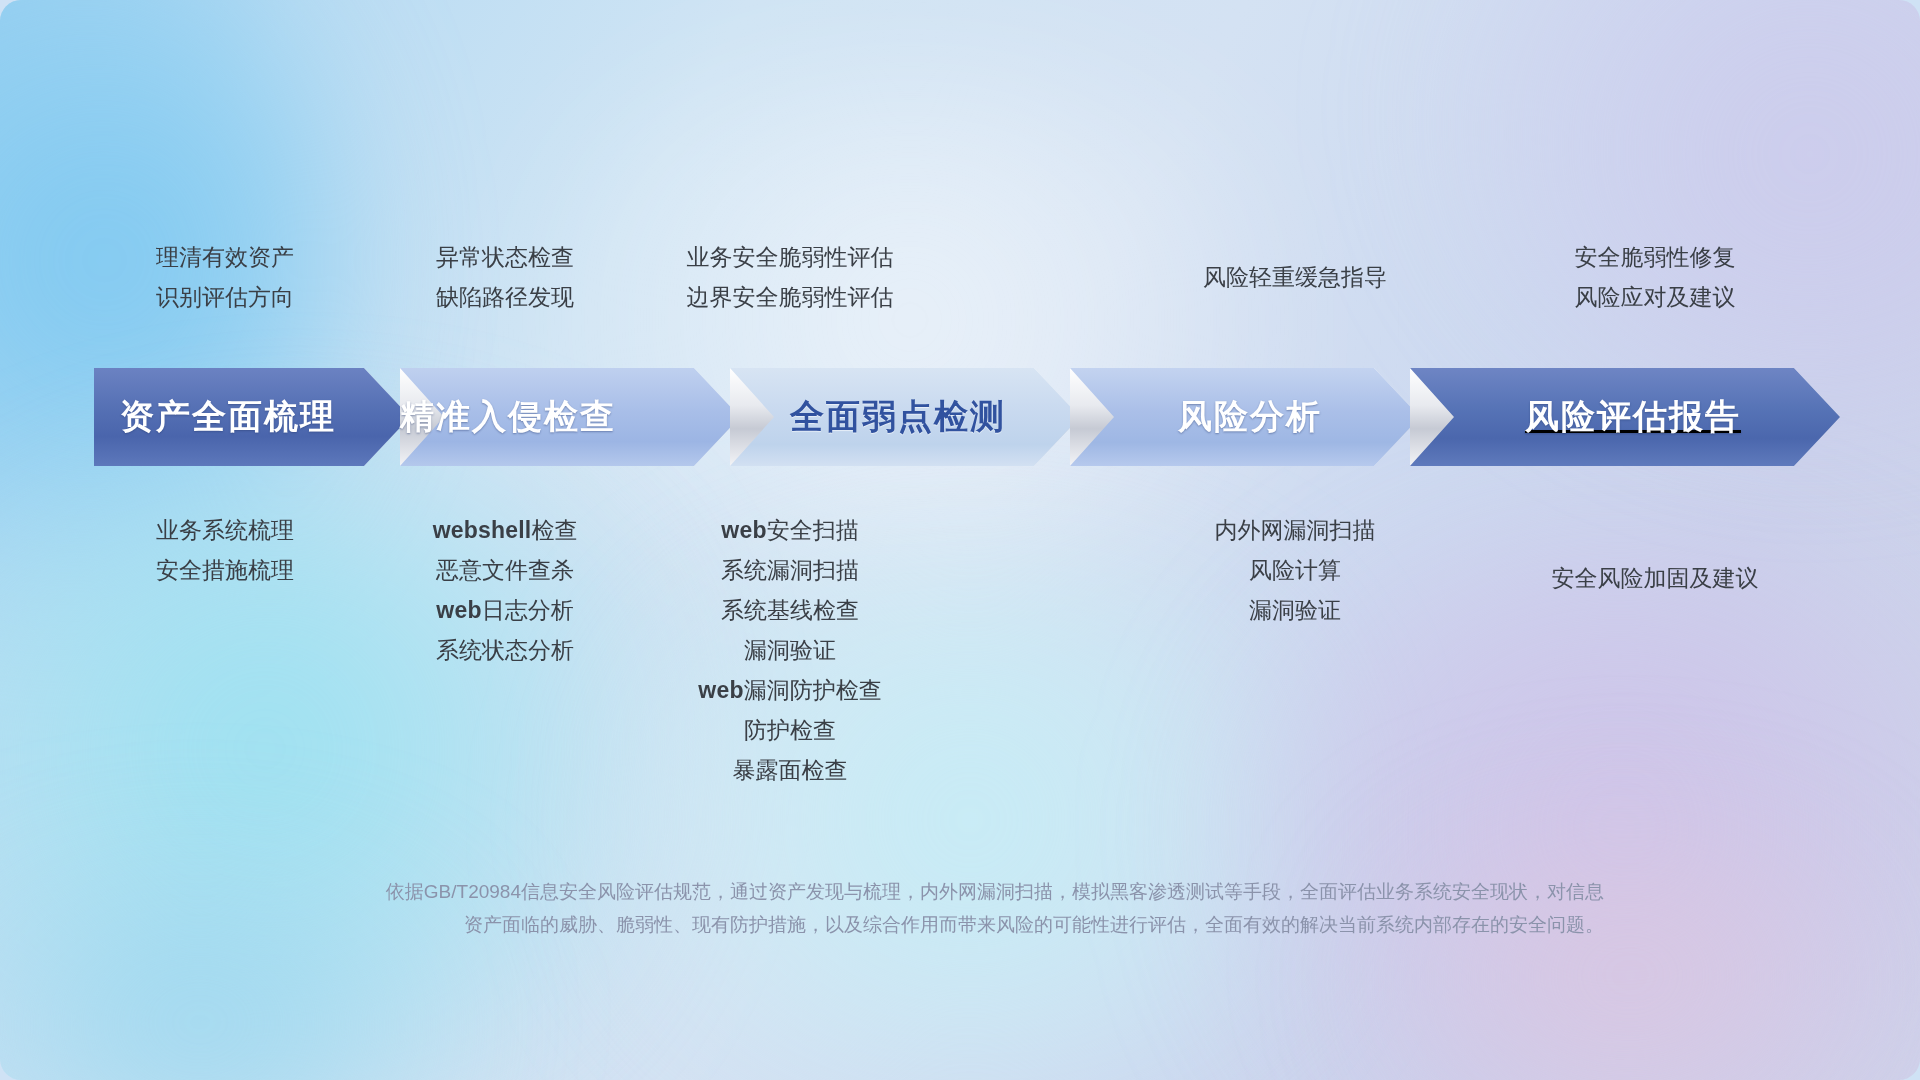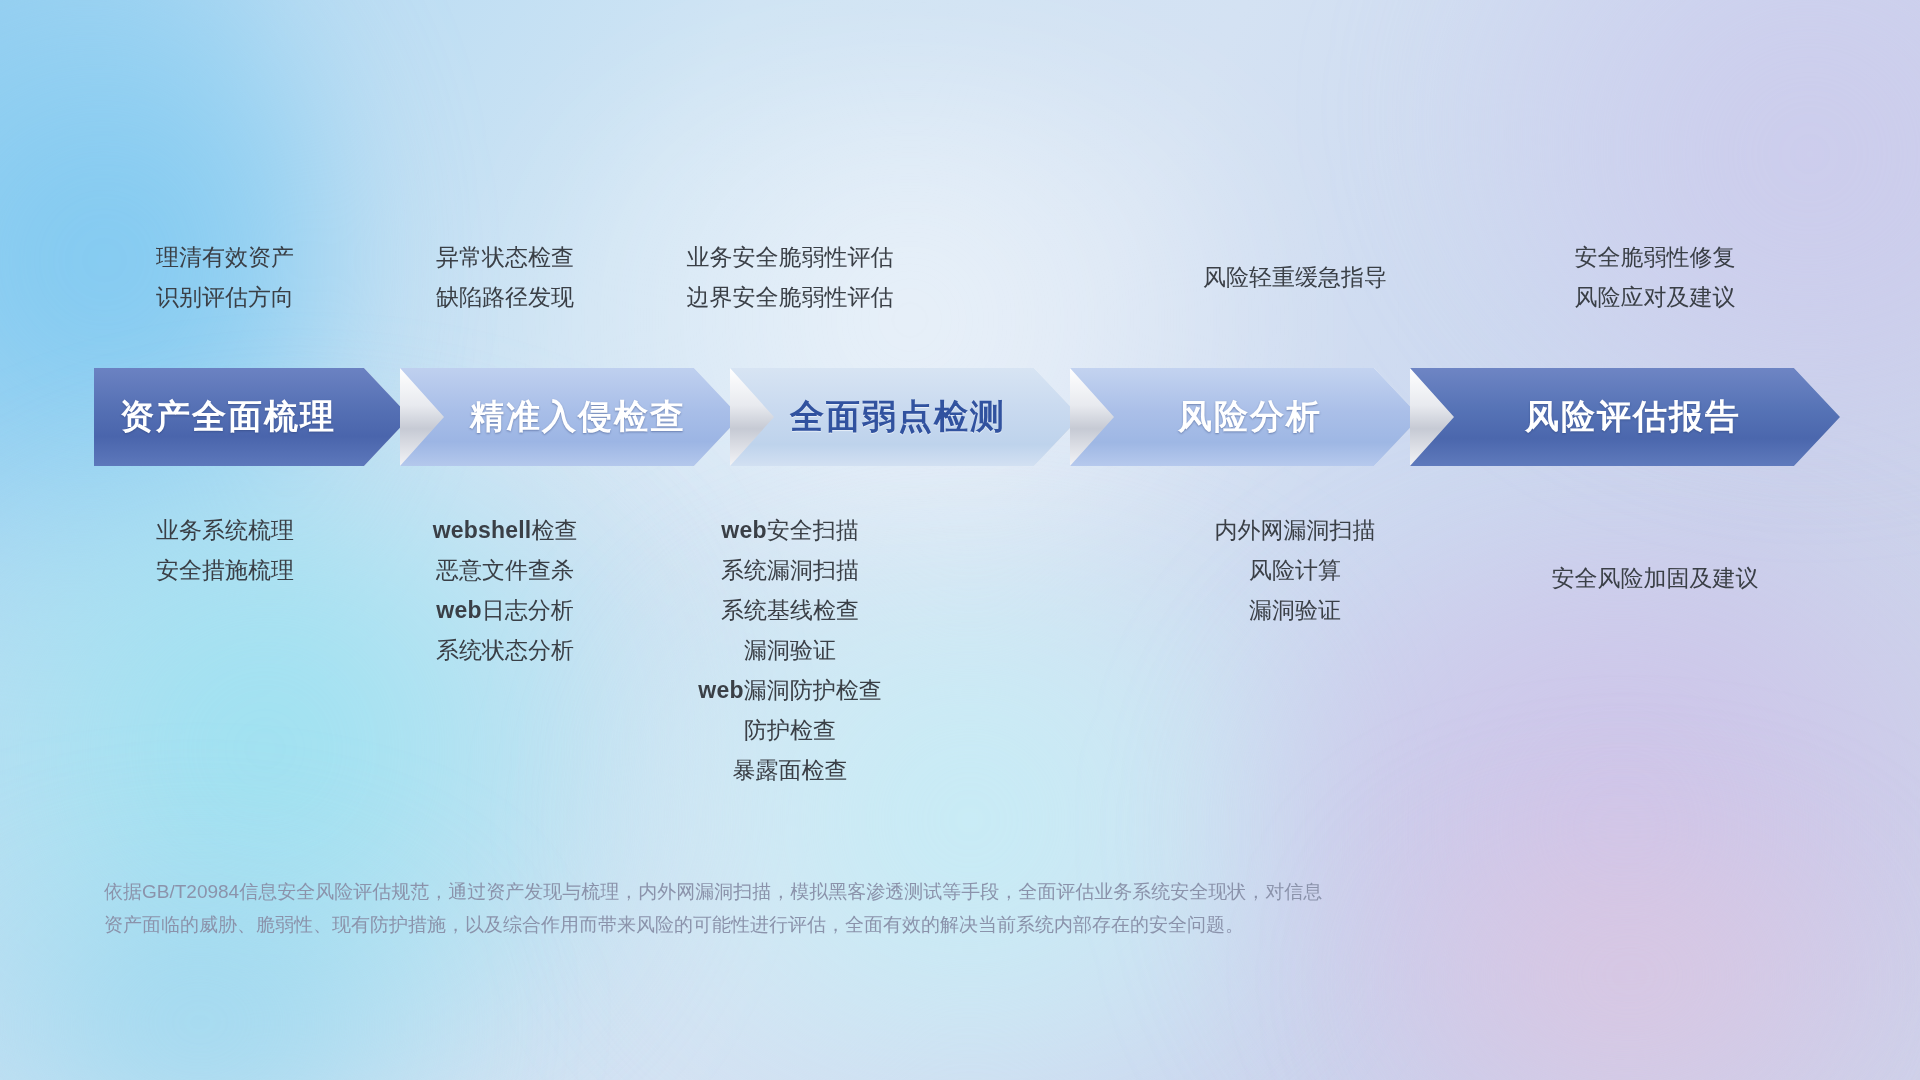--- a/index.html
+++ b/index.html
@@ -23,20 +23,21 @@
     overflow: hidden;
     background:
       linear-gradient(118deg,
         #9ed0f0 0%,
         #b9dcf3 12%,
         #cfe4f4 30%,
         #d4e2f3 50%,
         #cdd9f0 68%,
         #cbd2ec 82%,
         #cfd3ea 100%);
+    border-radius: 21px;
   }
   .blob {
     position: absolute;
     border-radius: 50%;
     filter: blur(70px);
     pointer-events: none;
   }
   .b1 { 
     left: -140px; top: 470px;
     width: 900px; height: 620px;
@@ -149,21 +150,21 @@
   
   #footer {
     position: absolute;
     left: 104px;
     top: 875px;
     width: 1500px;
     color: #8b93ab;
     font-size: 19px;
     line-height: 33px;
   }
-  #footer .fl { display: block; white-space: nowrap; }
+  #footer .fl { display: block; white-space: nowrap; text-align: right; }
 </style>
 </head>
 <body>
 
 <div id="stage">
 
   <div class="blob b5"></div>
   <div class="blob b6"></div>
   <div class="blob b1"></div>
   <div class="blob b2"></div>
@@ -197,39 +198,39 @@
   </div>
 
   <div id="band">
 
     <div class="chev" style="left:94px; width:316px; padding-left:26px;">
       <div class="plate"></div>
       <div class="shape fill-dark"></div>
       <div class="label txt-white">资产全面梳理</div>
     </div>
 
-    <div class="chev notch" style="left:400px; width:340px; padding-left:70px;">
+    <div class="chev notch" style="left:400px; width:340px; ">
       <div class="plate"></div>
       <div class="shape fill-mid"></div>
       <div class="label txt-white">精准入侵检查</div>
     </div>
 
     <div class="chev notch" style="left:730px; width:350px; padding-left:60px;font-family:Liberation Mono, monospace;">
       <div class="plate"></div>
       <div class="shape fill-light"></div>
       <div class="label txt-blue">全面弱点检测</div>
     </div>
 
     <div class="chev notch" style="left:1070px; width:350px; padding-left:108px;">
       <div class="plate"></div>
       <div class="shape fill-mid2"></div>
       <div class="label txt-white">风险分析</div>
     </div>
 
-    <div class="chev notch" style="left:1410px; width:430px; padding-left:115px;">
+    <div class="chev notch" style="left:1410px; width:430px; padding-left:115px;text-decoration:underline;">
       <div class="plate"></div>
       <div class="shape fill-dark2"></div>
       <div class="label txt-white">风险评估报告</div>
     </div>
 
   </div>
 
   <div class="col below" style="left:60px; top:510px; width:330px;">
     <span class="row">业务系统梳理</span>
     <span class="row">安全措施梳理</span>

